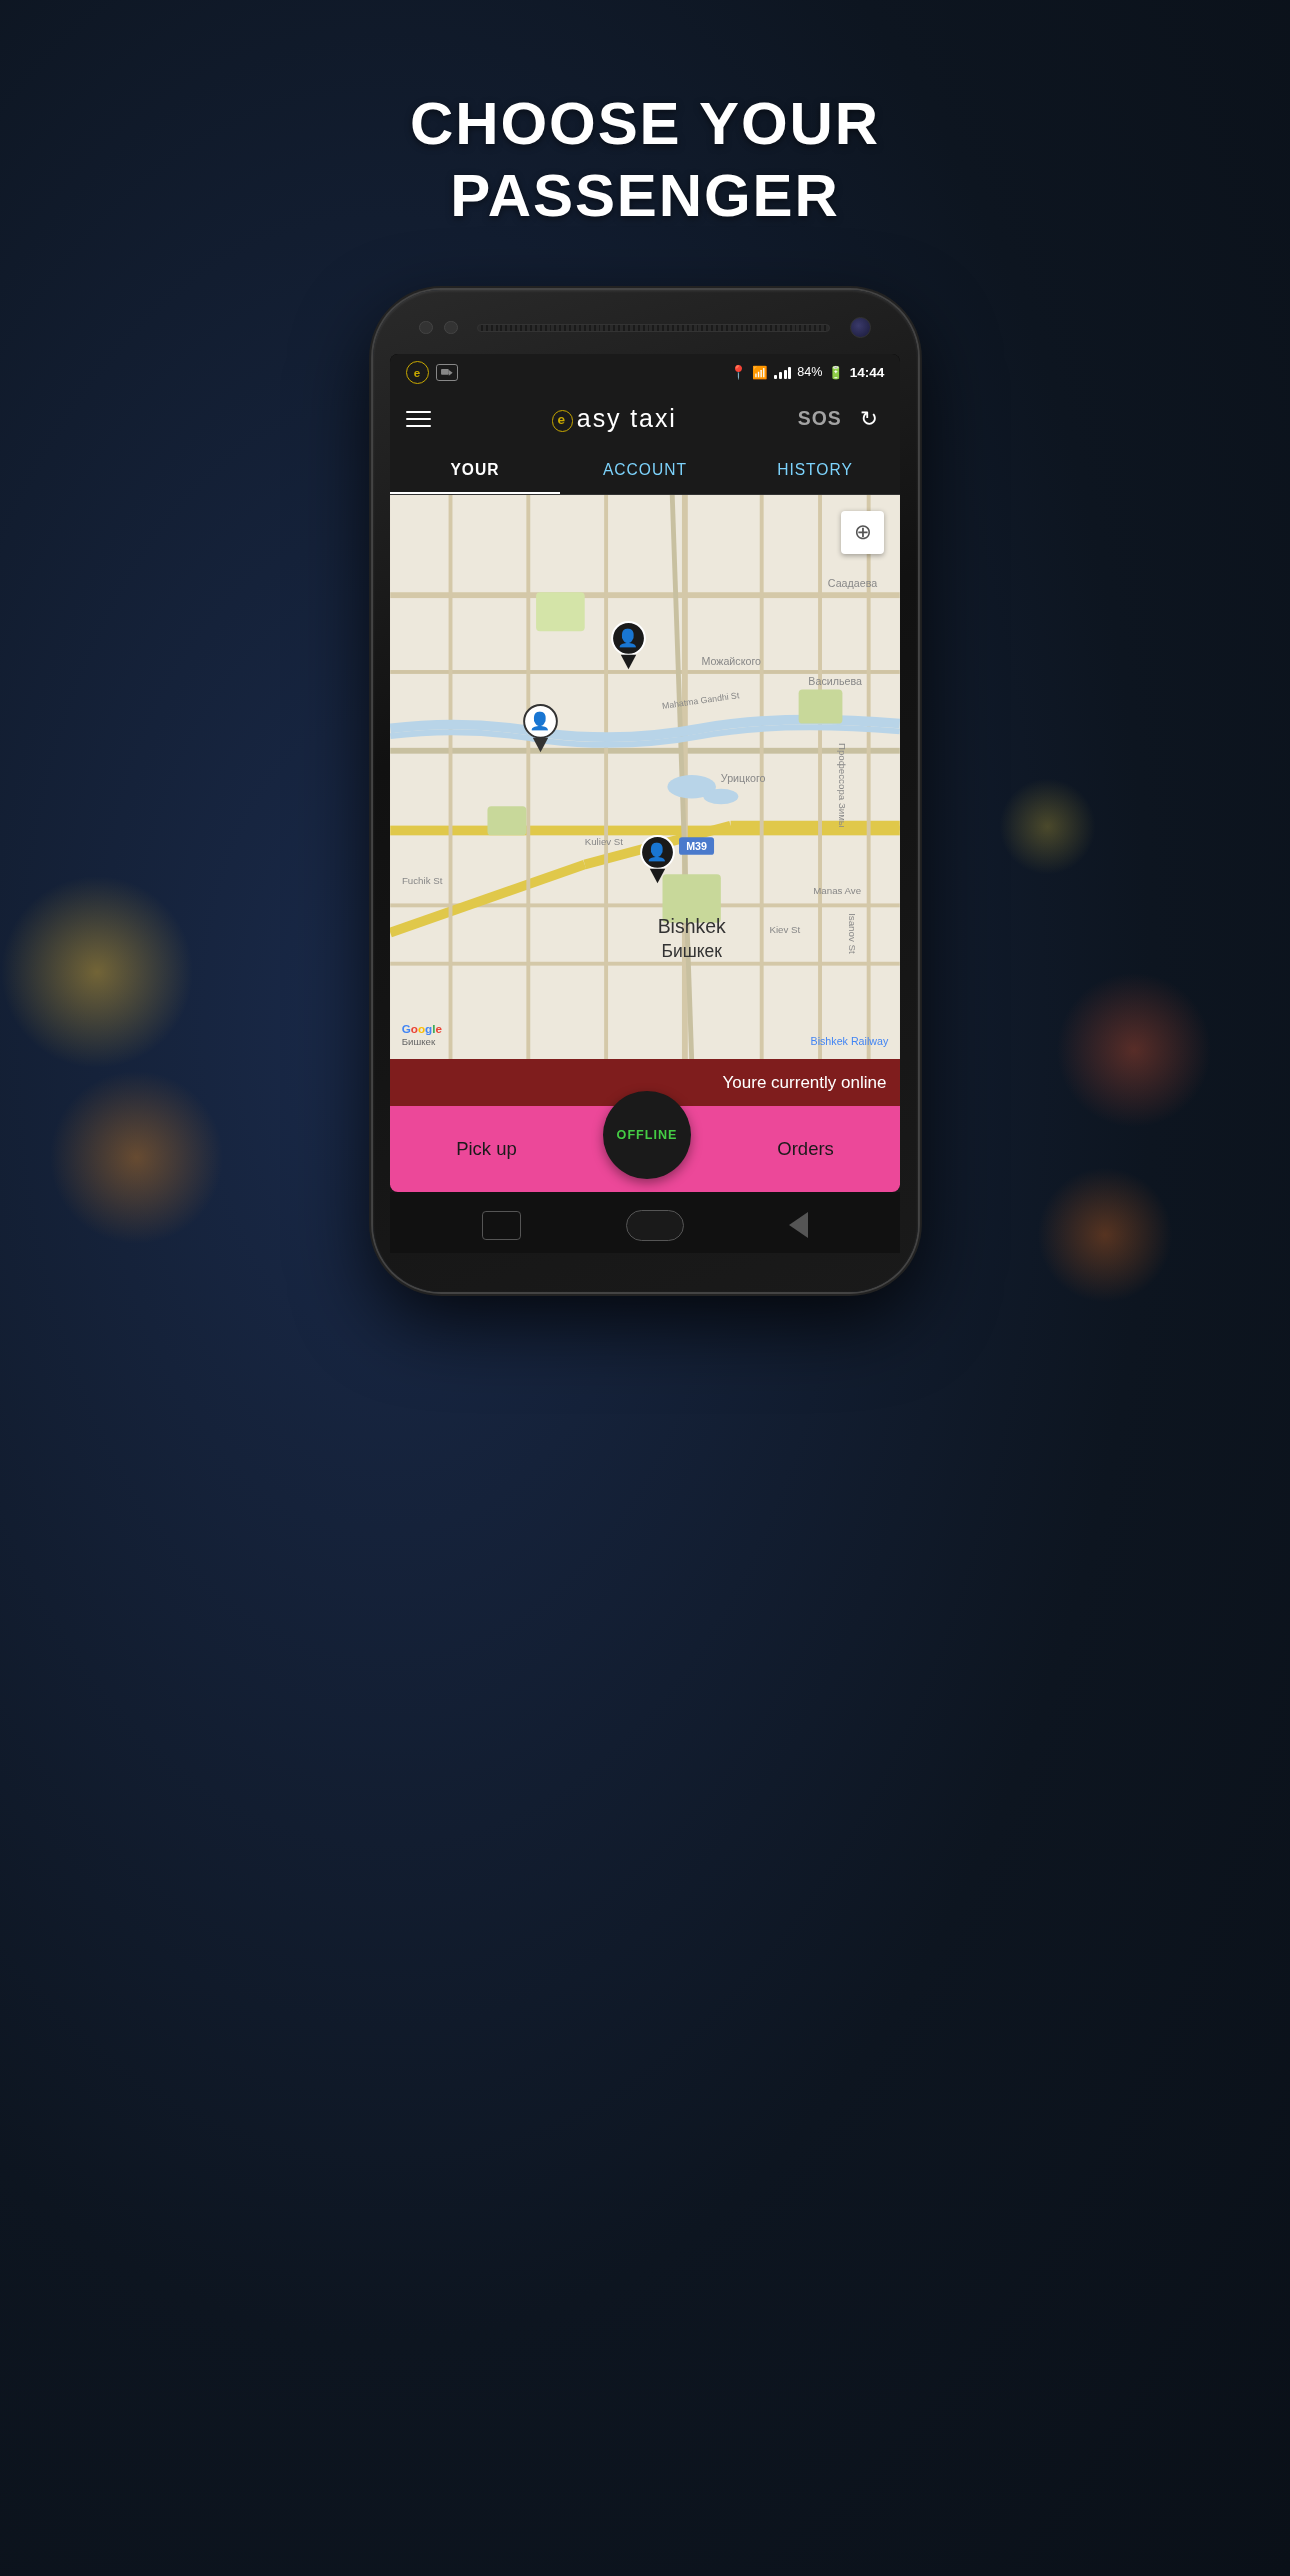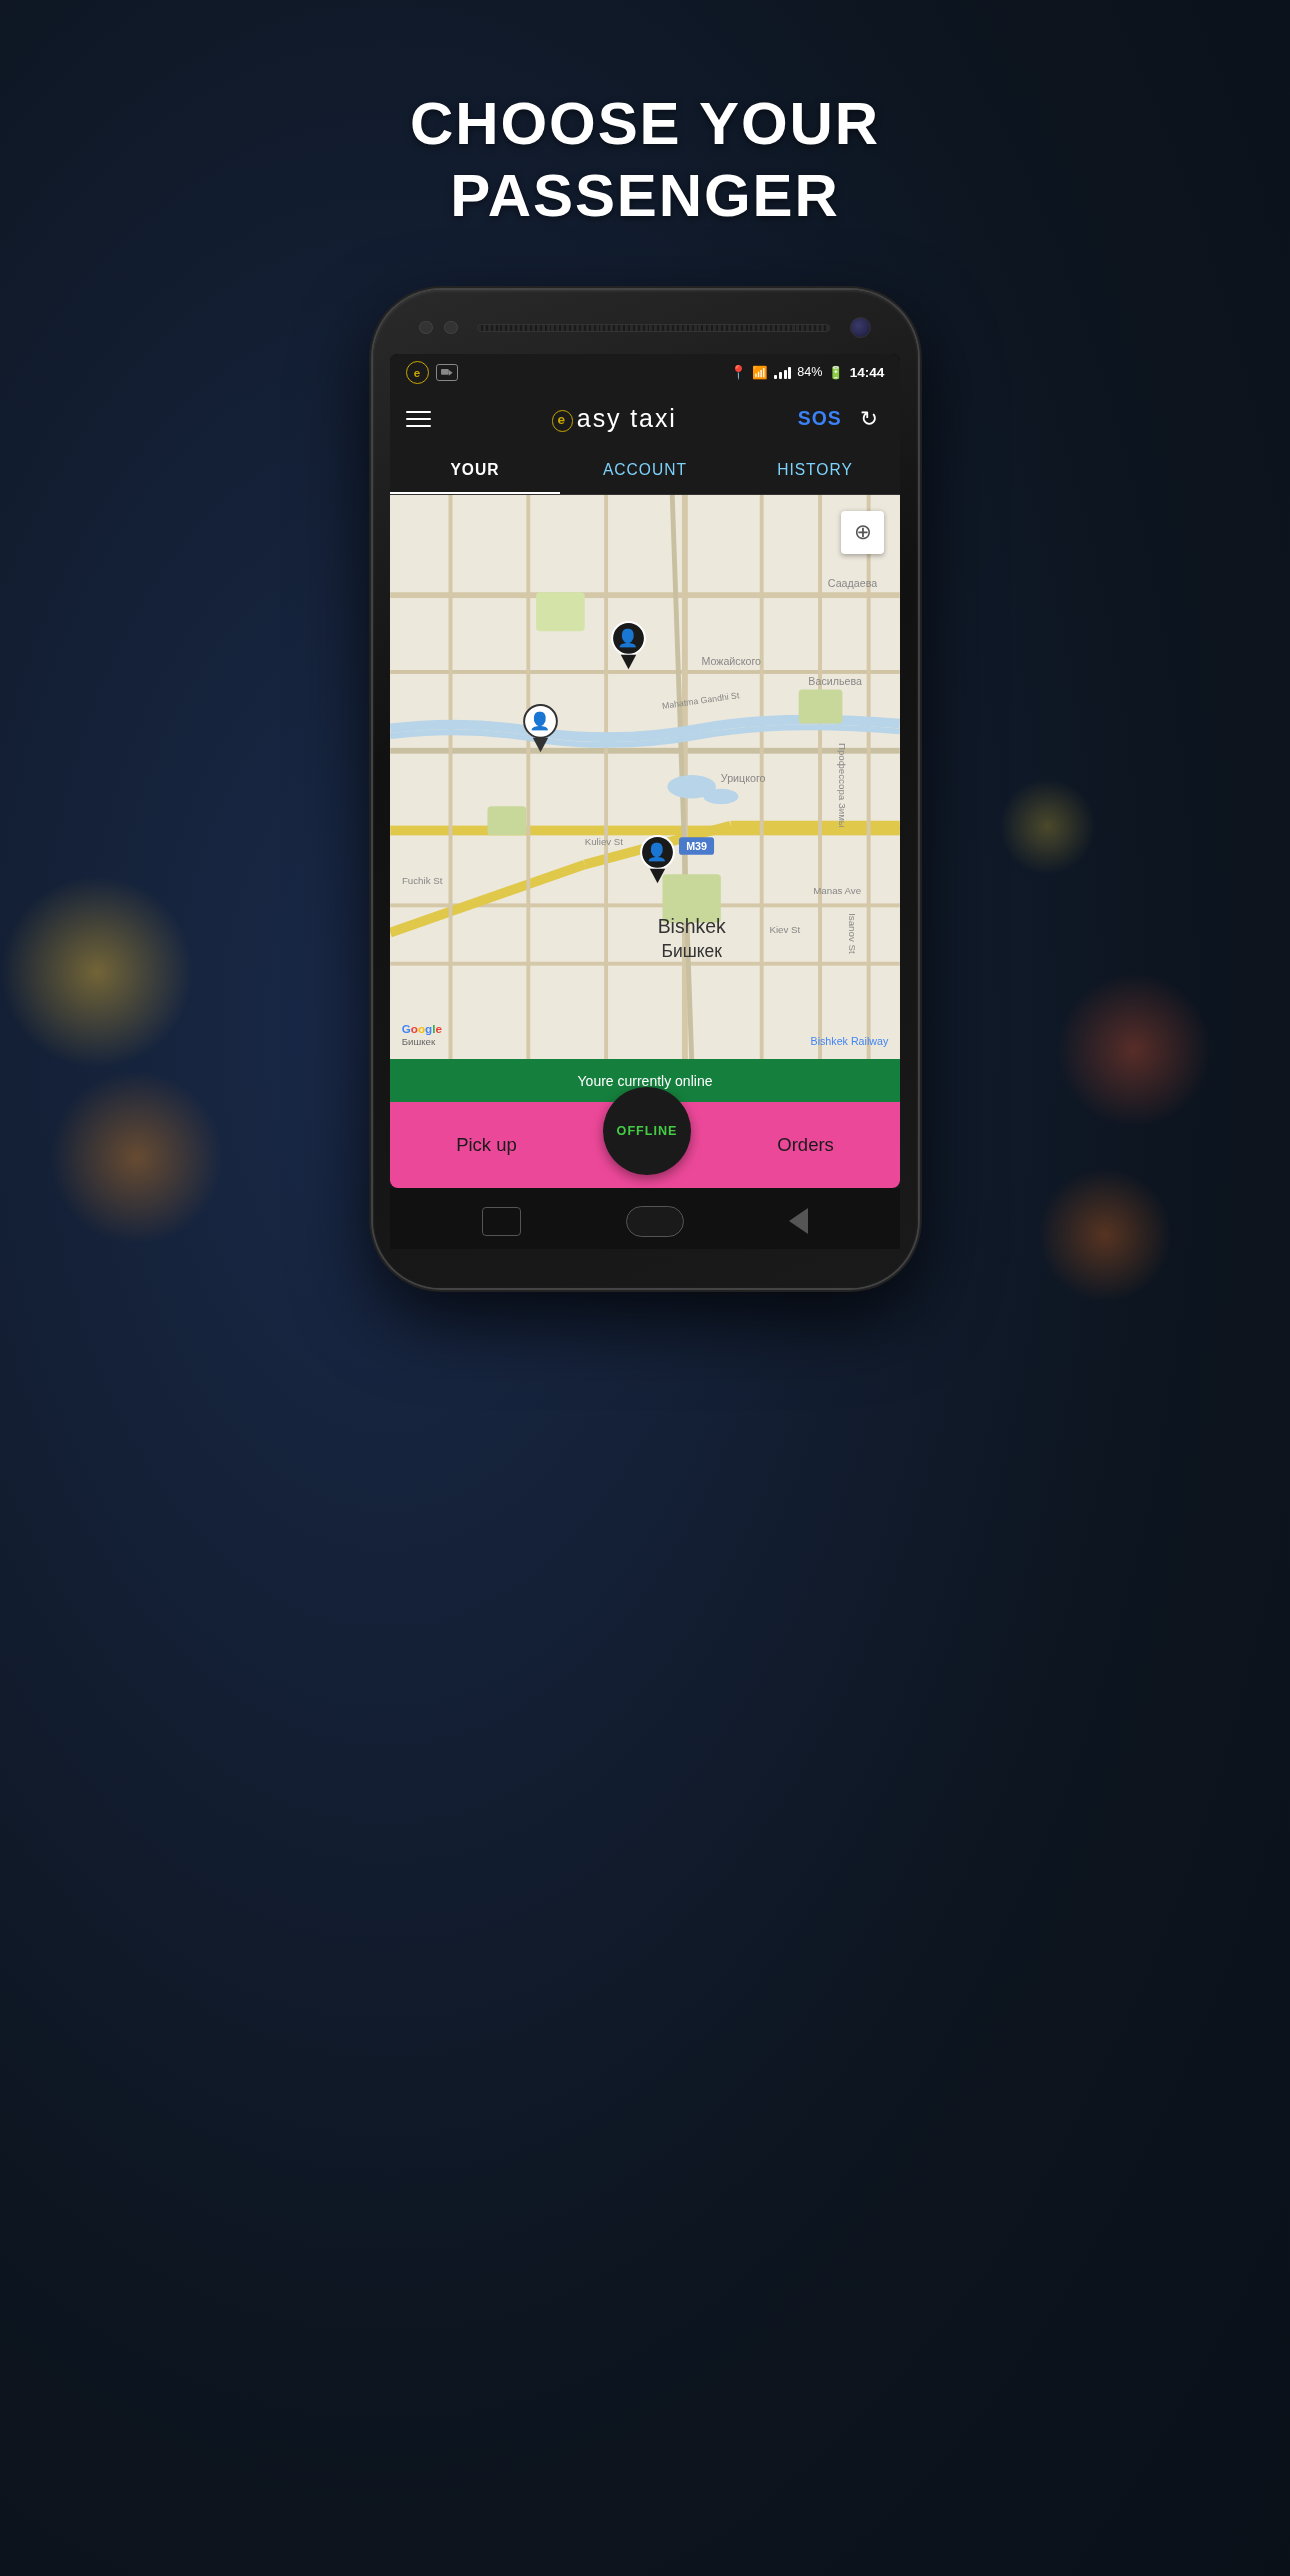--- a/index.html
+++ b/index.html
@@ -213,21 +213,21 @@
       border: 1.9px solid #c8a800;
       color: #c8a800;
       font-size: 13.6px;
       font-weight: bold;
       text-align: center;
       line-height: 17.5px;
       vertical-align: middle;
       margin-right: 3.9px;
     }
     .sos-btn {
-      color: #3b82f6;
+      color: #a3a3a3;
       font-size: 19.4px;
       font-weight: bold;
       letter-spacing: 1px;
       cursor: pointer;
     }
     .refresh-btn {
       width: 31px;
       height: 31px;
       display: flex;
       align-items: center;
@@ -315,25 +315,25 @@
     .map-credit {
       position: absolute;
       bottom: 11.7px;
       right: 11.7px;
       font-size: 10.7px;
       color: #4285f4;
     }
 
     
     .online-status-bar {
-      background: #15803d;
+      background: #7f1d1d;
       color: white;
-      text-align: center;
+      text-align: right;
       padding: 13.6px;
-      font-size: 14px;
+      font-size: 17px;
     }
 
     
     .action-bar {
       background: #ec4899;
       display: flex;
       align-items: center;
       justify-content: space-around;
       padding: 17.5px 23px;
       height: 86px;

